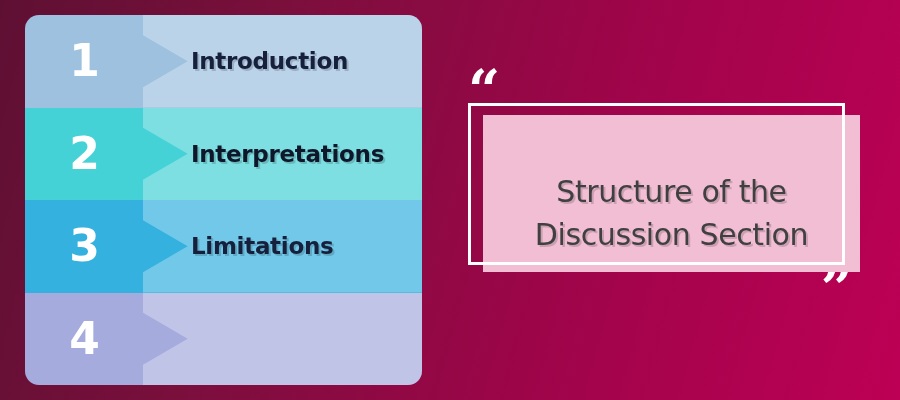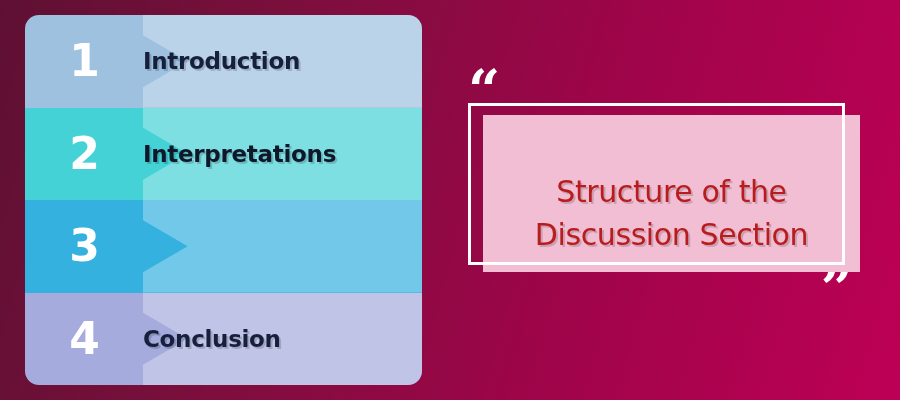--- a/index.html
+++ b/index.html
@@ -63,20 +63,21 @@
     bottom: 0;
     background: rgba(255,255,255,0.30);
     -webkit-clip-path: polygon(0 0, 100% 0, 100% 100%, 0 100%, 0 78%, 16% 50%, 0 22%);
     clip-path: polygon(0 0, 100% 0, 100% 100%, 0 100%, 0 78%, 16% 50%, 0 22%);
     z-index: 1;
   }
 
   .step-label {
     position: relative;
     z-index: 3;
+    margin-left: 48px;
     color: #16203c;
     font-size: 23px;
     font-weight: bold;
     letter-spacing: -0.3px;
     text-shadow: 2px 2px 0 rgba(0,0,0,0.17);
   }
 
   
   #title-block {
     position: absolute;
@@ -149,36 +150,36 @@
 
     <div class="step-row" style="background: rgb(69, 210, 214);">
       <div class="step-panel"></div>
       <div class="step-number" style="color: rgb(255, 255, 255);">2</div>
       <div class="step-label" style="color: #0f172a;">Interpretations</div>
     </div>
 
     <div class="step-row" style="background: rgb(52, 177, 222);">
       <div class="step-panel"></div>
       <div class="step-number" style="color: rgb(255, 255, 255);">3</div>
+      <div class="step-label" style="color: rgb(22, 32, 60);">Limitations</div>
     </div>
 
     <div class="step-row" style="background: rgb(165, 171, 221);">
       <div class="step-panel"></div>
       <div class="step-number" style="color: rgb(255, 255, 255);">4</div>
-      <div class="step-label" style="color: rgb(22, 32, 60);">Conclusion</div>
     </div>
 
   </div>
 
   <div id="title-block">
 
     <span class="quote-mark quote-open">“</span>
 
     <div id="title-fill" style="background: rgb(242, 190, 212);">
-      <div id="title-text" style="color: #b91c1c; margin-top: 40px;">Structure of the
+      <div id="title-text" style="color: #404040; margin-top: 40px;">Structure of the
 Discussion Section</div>
     </div>
 
     <div id="title-outline" style="border-color: rgb(255, 255, 255);"></div>
 
     <span class="quote-mark quote-close">”</span>
 
   </div>
 
 </div>

